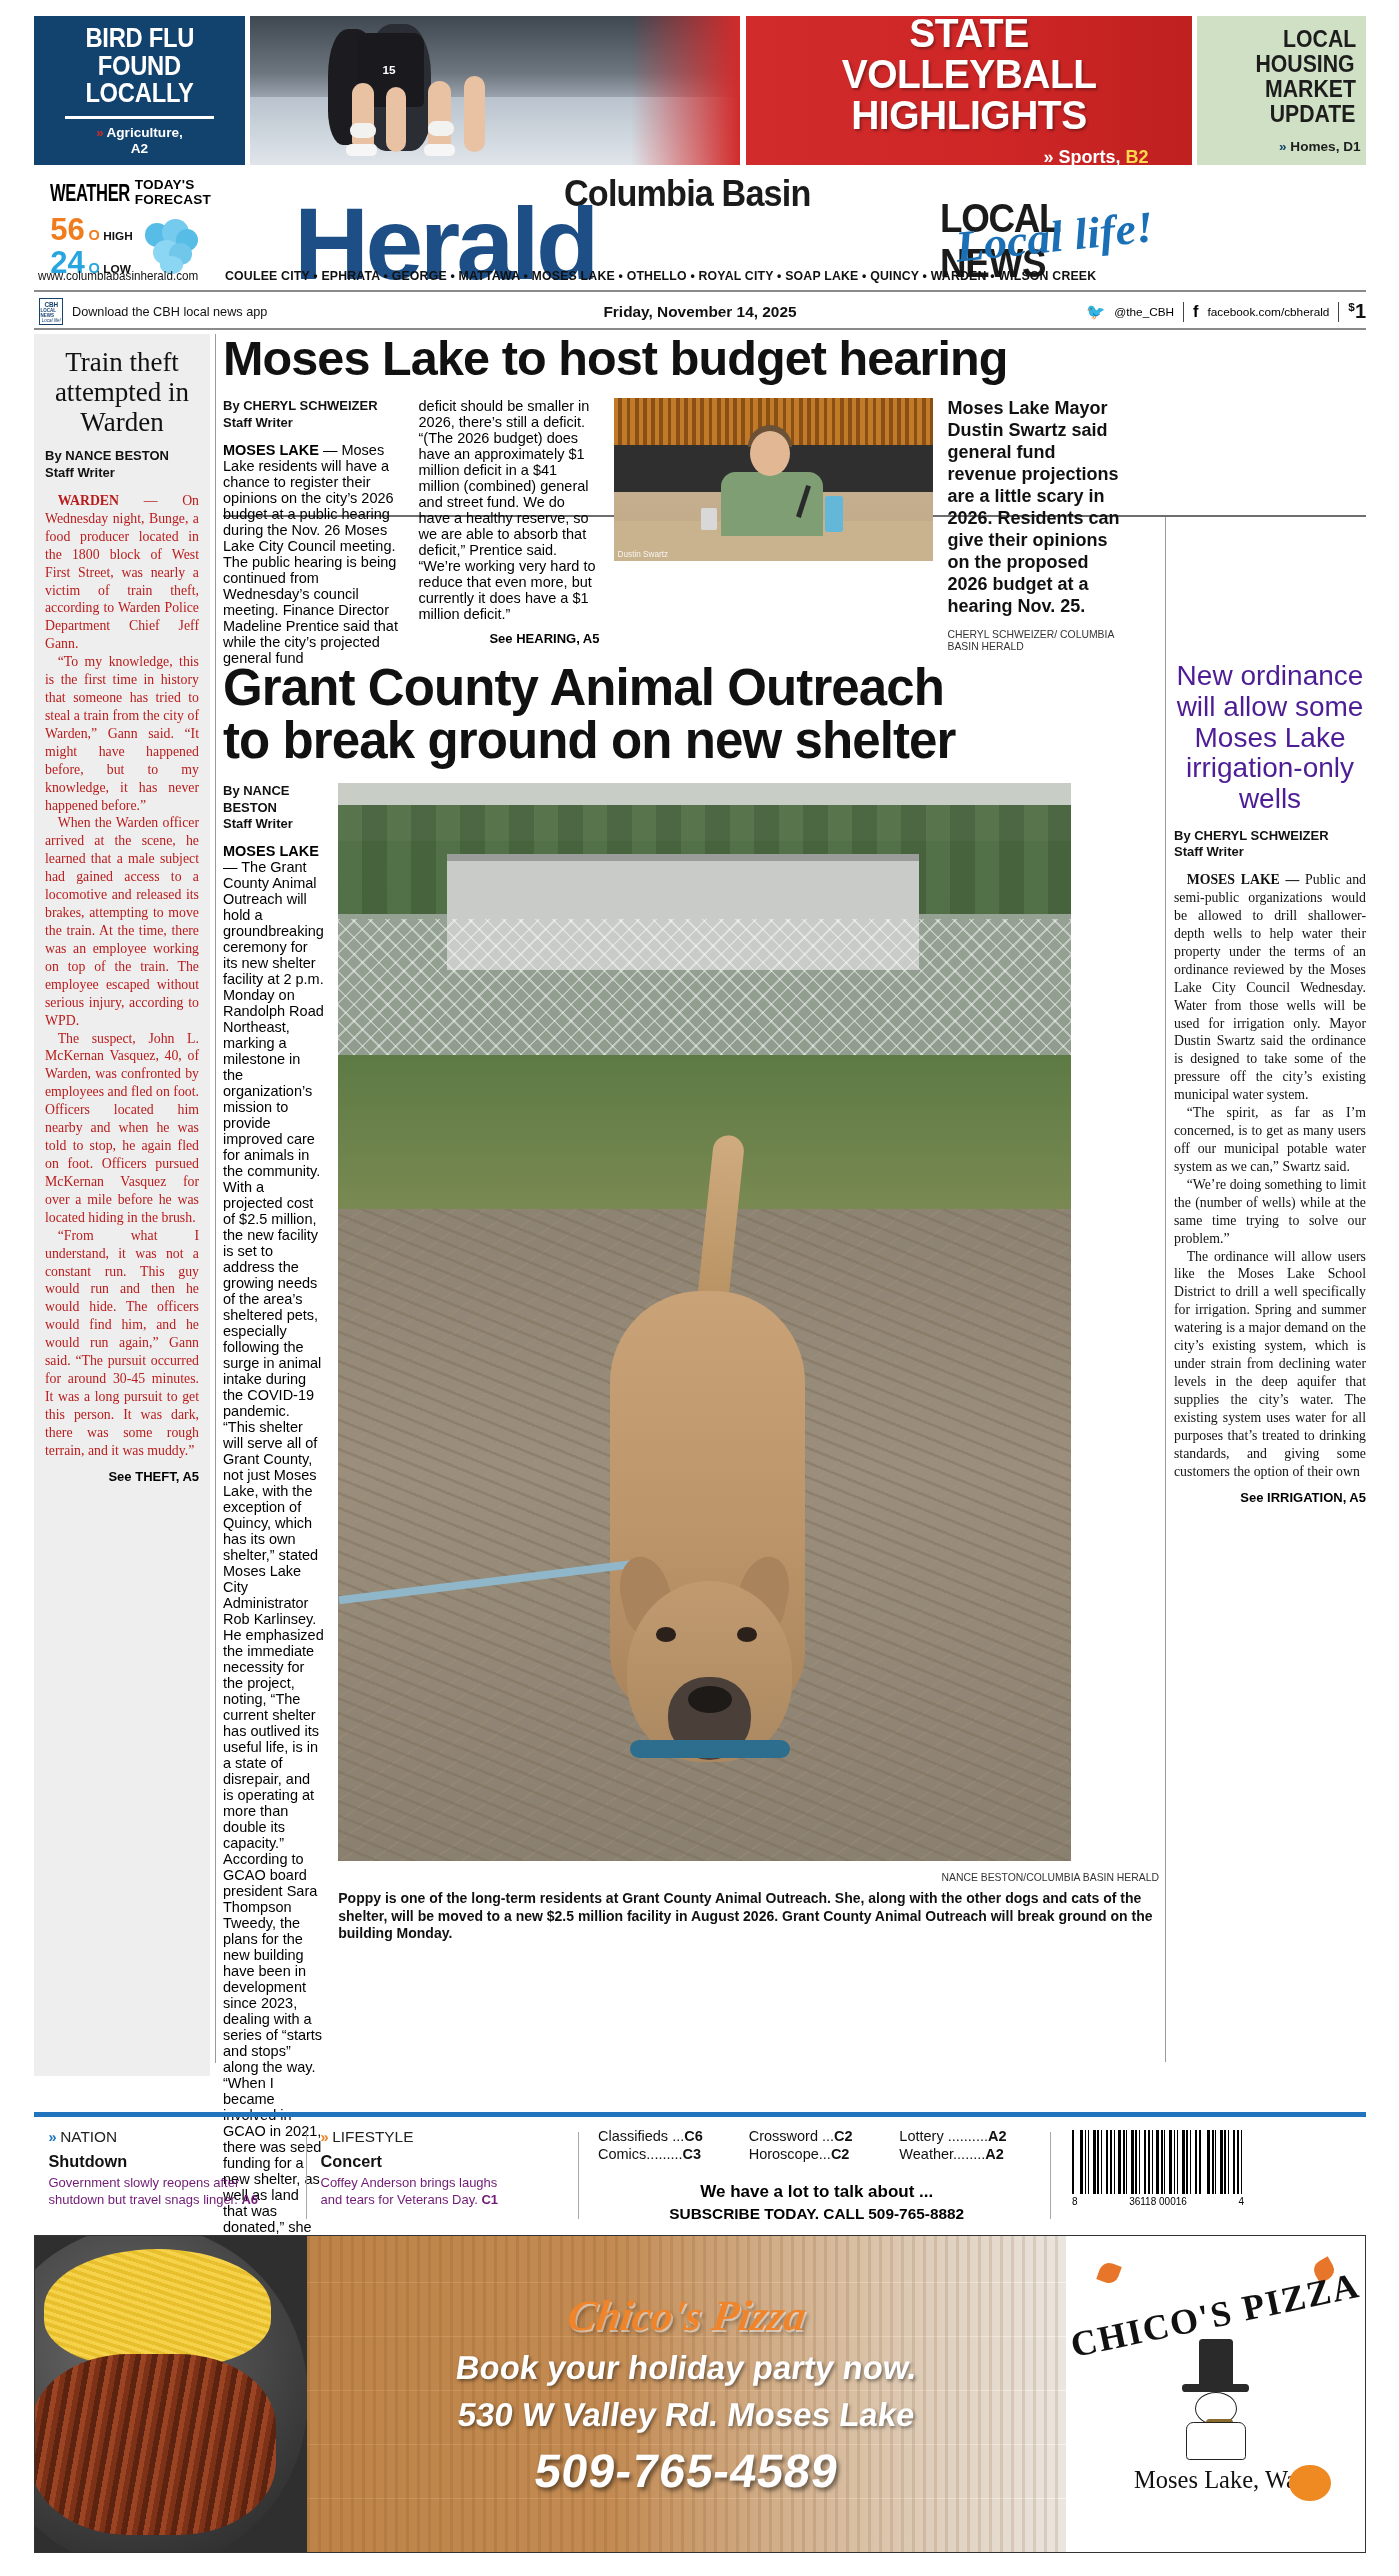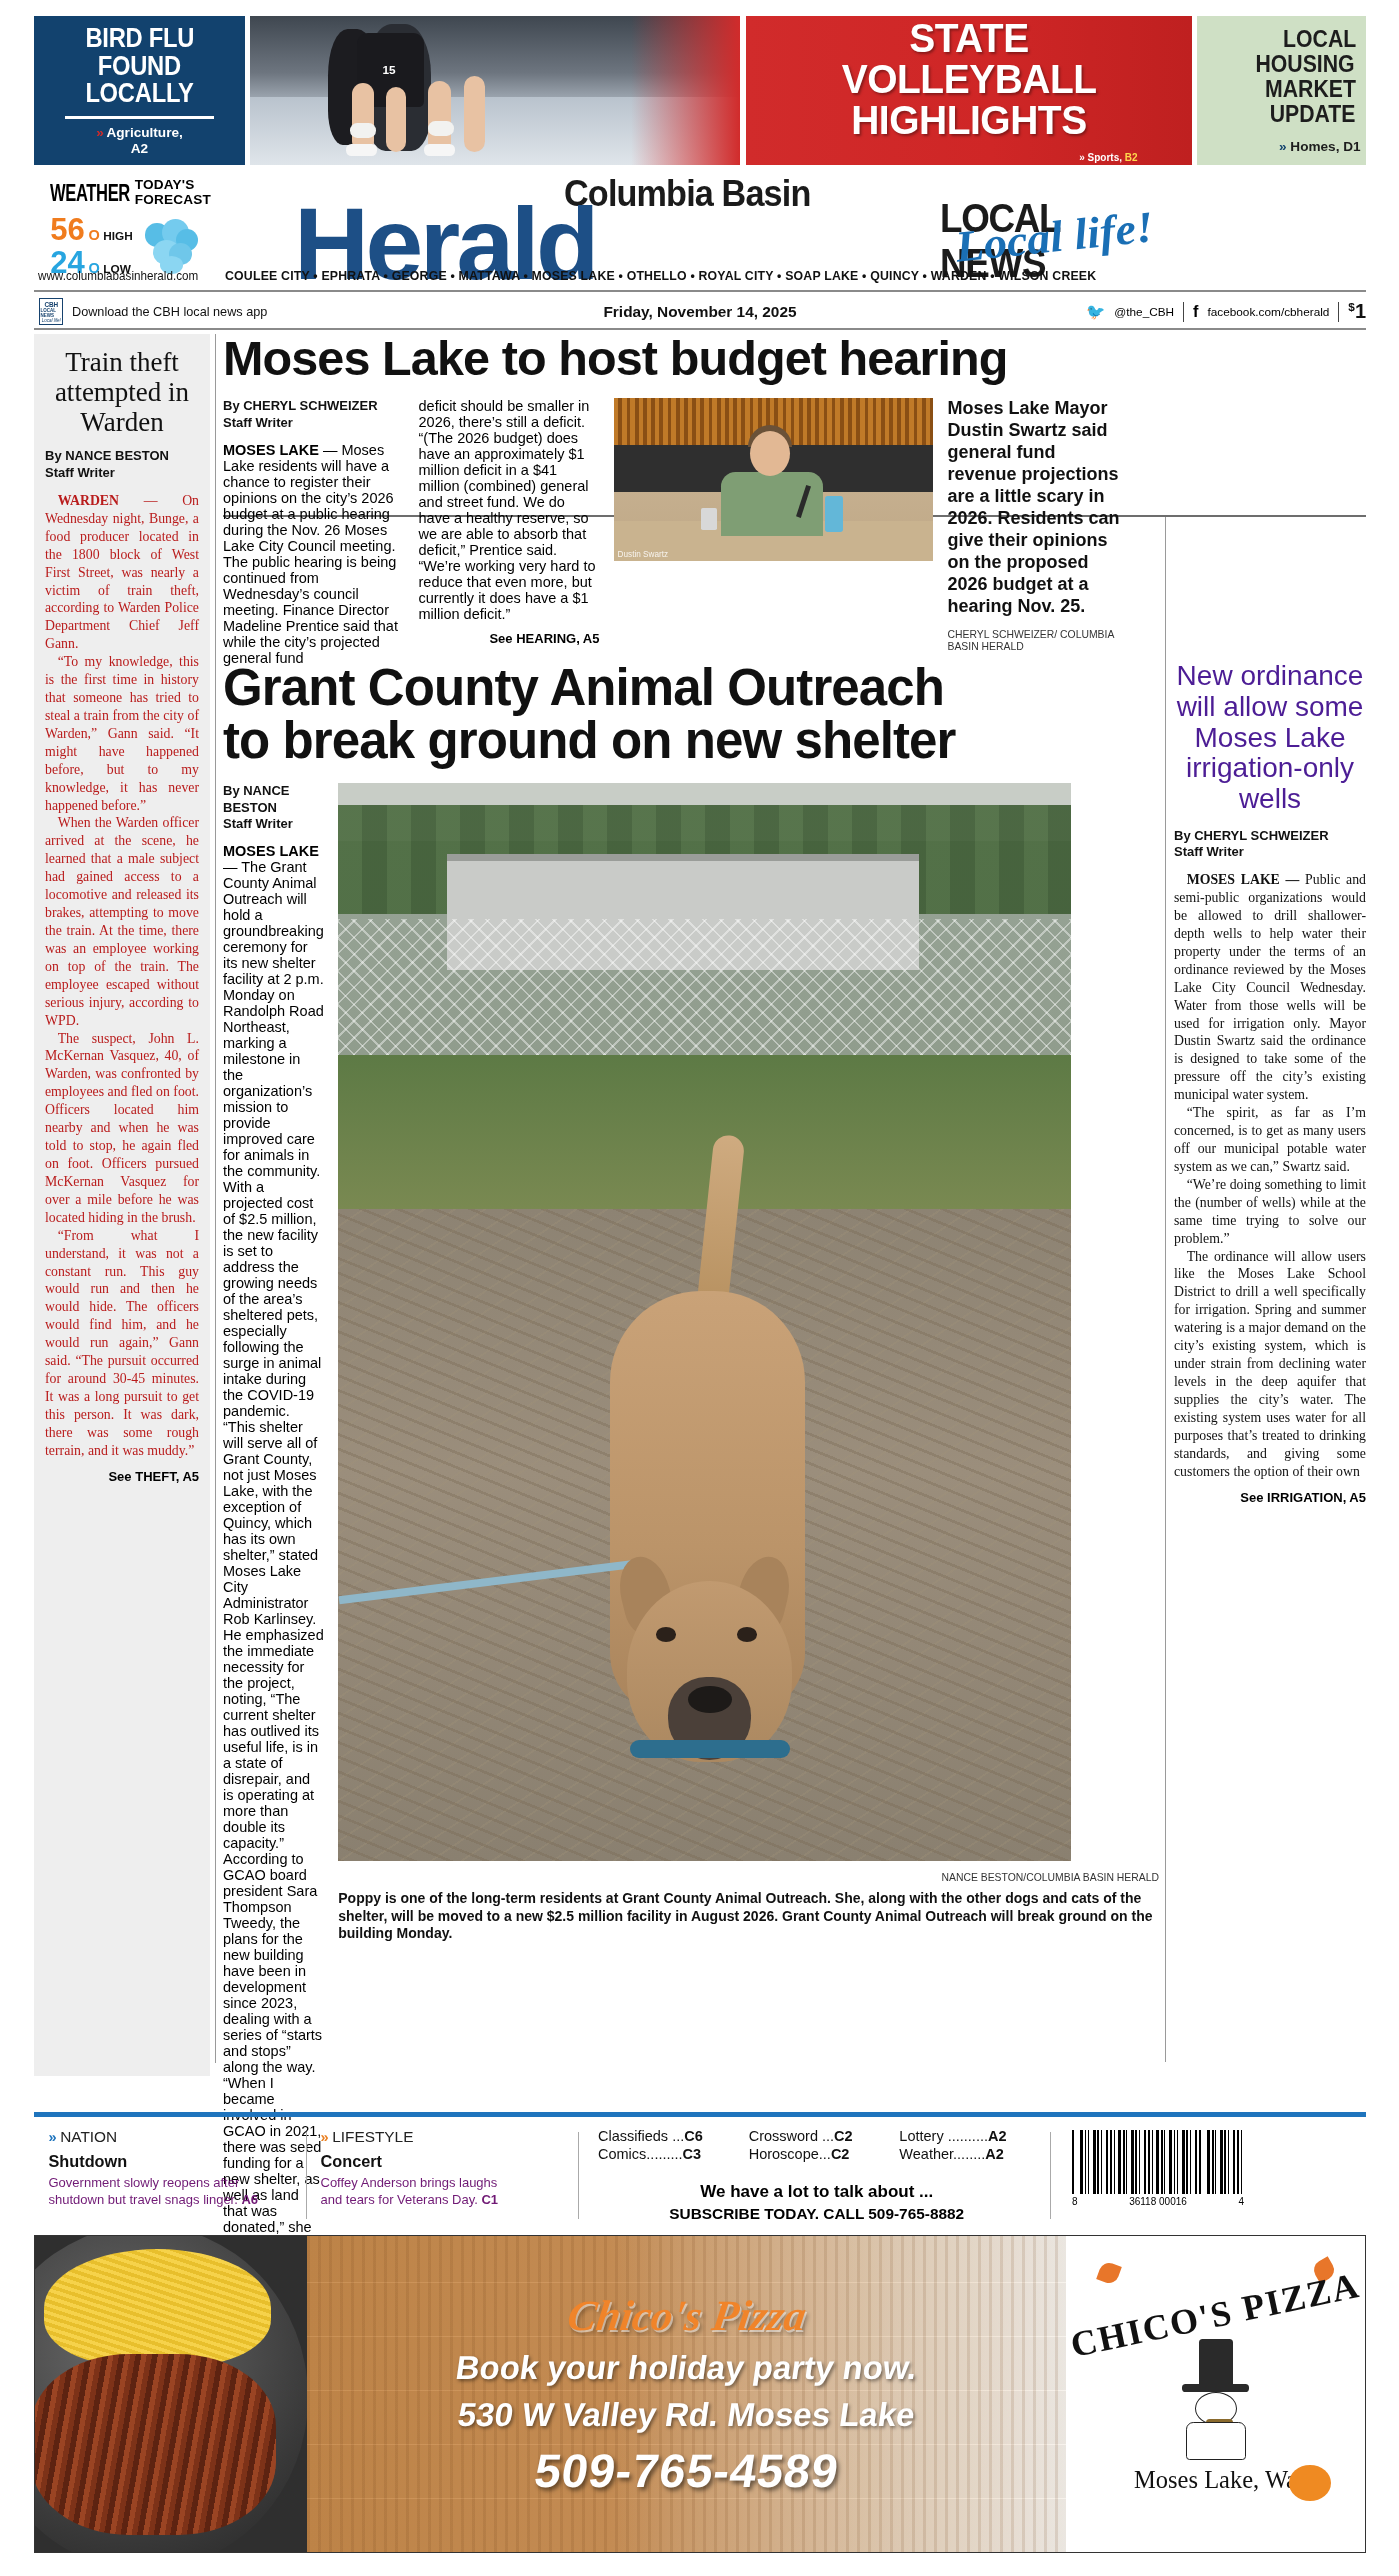--- a/index.html
+++ b/index.html
@@ -69,21 +69,21 @@
     color:#fff; display:flex; flex-direction:column; align-items:center; justify-content:center;
     padding: 7.3px 9px; position: relative;
   }
   .promo-red .pr-line {
     font-family:"Liberation Sans Narrow","Liberation Sans",sans-serif;
     font-weight:900; font-size:41px; line-height:1.0; letter-spacing:-0.5px;
     text-transform:uppercase; text-align:center; text-shadow: 1.8px 1.8px 2.7px rgba(0,0,0,.35);
     transform: scaleX(0.95);
   }
   .promo-red .pr-ref {
-    margin-top:11px; font-size:10px; font-weight:700; align-self:flex-end; margin-right:45px;
+    margin-top:11px; font-size:18px; font-weight:700; align-self:flex-end; margin-right:34px;
   }
   .promo-red .pr-ref .chev { font-weight:900; }
   .promo-red .pr-ref .sec { color:#ffd84d; }
 
   .promo-green {
     width: 169px; background: #cfe0c5; color: #1d1d1d;
     display:flex; flex-direction:column; align-items:flex-end; justify-content:center; padding: 7.3px 5.4px;
   }
   .promo-green .pg-line {
     font-family:"Liberation Sans Narrow","Liberation Sans",sans-serif;

